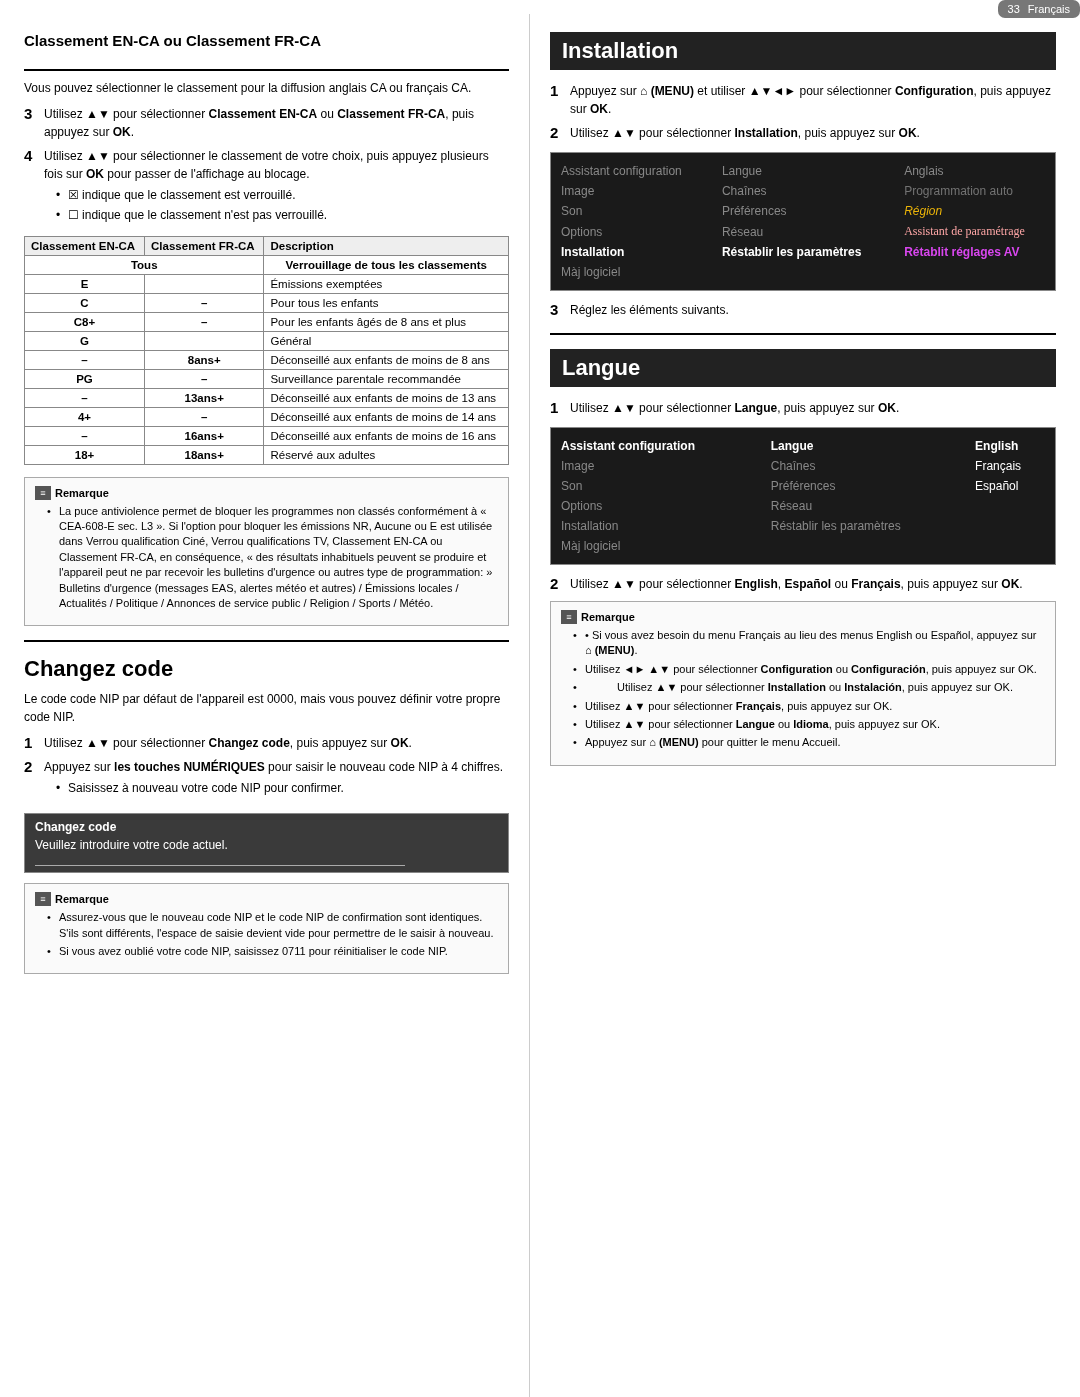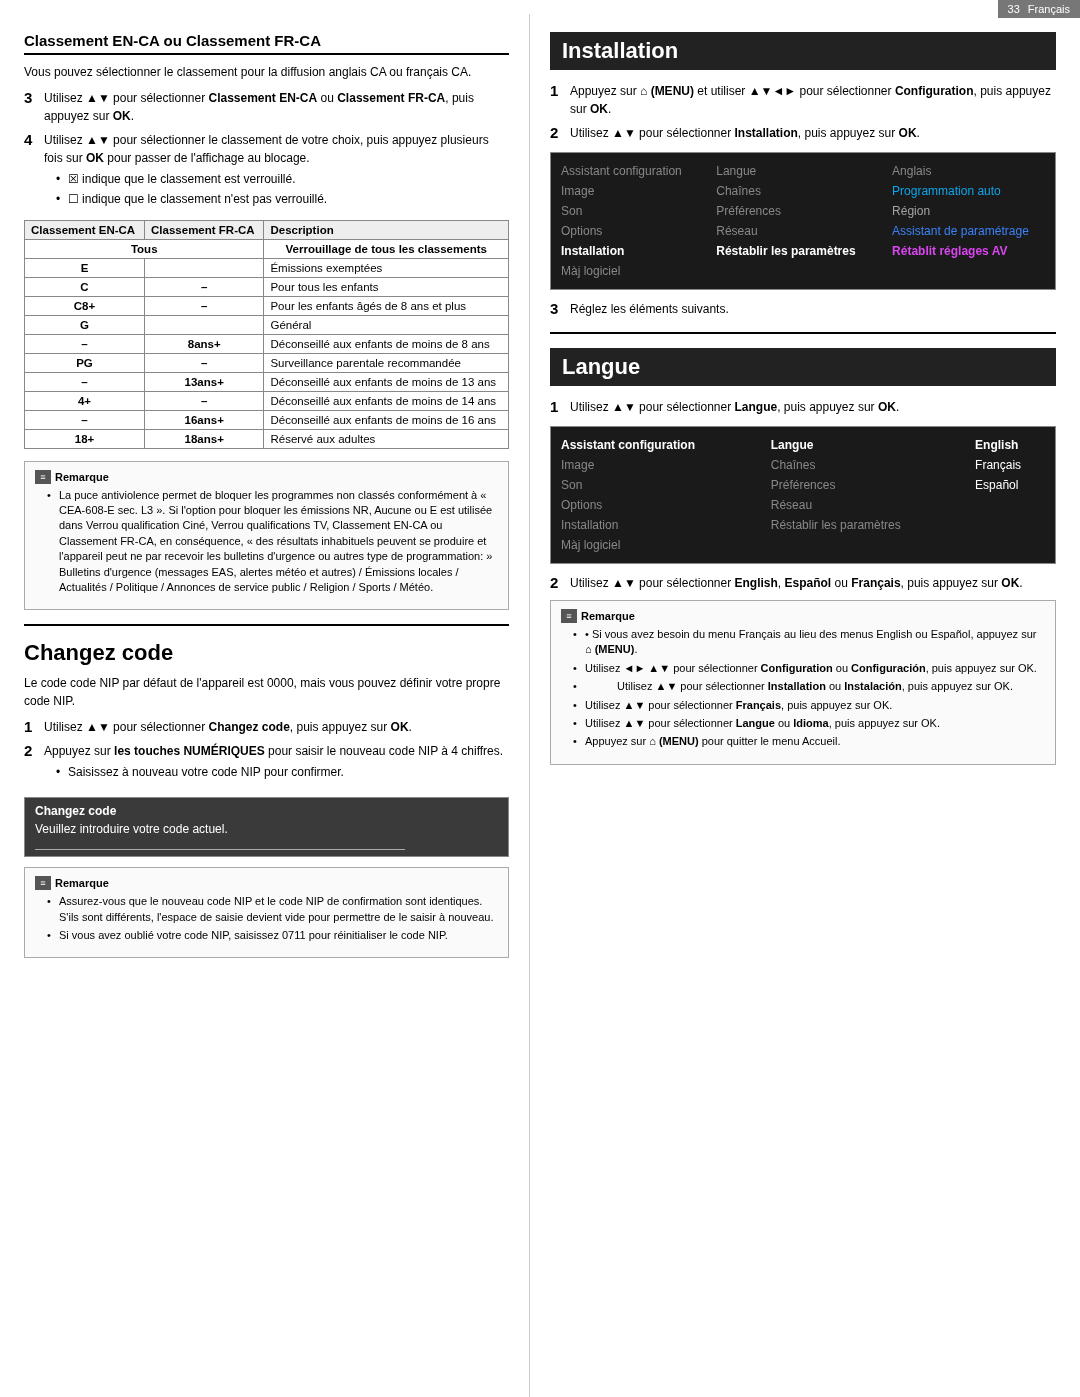--- a/index.html
+++ b/index.html
@@ -27,21 +27,21 @@
     .right-col {
       width: 550px;
       padding: 18px 24px 18px 20px;
     }
 
     h2 {
       font-size: 15px;
       font-weight: bold;
       margin-bottom: 8px;
       border-bottom: 2px solid #000;
-      padding-bottom: 4px;
+      padding-bottom: 20px;
     }
 
     h3 {
       font-size: 22px;
       font-weight: bold;
       margin-bottom: 8px;
     }
 
     .section-title-box {
       background: #222;
@@ -179,21 +179,21 @@
       height: 8px;
       width: 80%;
     }
 
   </style>
 </head>
 <body>
 
 <div style="position:relative;">
 
-  <div style="position:absolute; top:0; right:0; background:#777; color:#fff; font-size:11px; padding:3px 10px; display:flex; gap:8px; z-index:10;">
+  <div style="position:absolute; top:0; right:0; background:#777; color:#fff; font-size:11px; padding:3px 10px; display:flex; gap:8px; z-index:10;border-radius:7px;">
     <span>33</span>
     <span>Français</span>
   </div>
 
   <div class="page" style="padding-top:14px;">
 
     <div class="left-col">
 
       <div>
         <h2>Classement EN-CA ou Classement FR-CA</h2>
@@ -361,31 +361,31 @@
           <table>
             <tbody>
                 <tr>
               <td style="color:#888;">Assistant configuration</td>
               <td style="color:#888;">Langue</td>
               <td style="color:#888;">Anglais</td>
             </tr>
             <tr>
               <td style="color:#888;">Image</td>
               <td style="color:#888;">Chaînes</td>
-              <td style="color:#0ea5e9;">Programmation auto</td>
+              <td style="color:#737373;">Programmation auto</td>
             </tr>
             <tr>
               <td style="color:#888;">Son</td>
               <td style="color:#888;">Préférences</td>
-              <td style="color:#a3a3a3;">Région</td>
+              <td style="color:#eab308;font-style:italic;">Région</td>
             </tr>
             <tr>
               <td style="color:#888;">Options</td>
               <td style="color:#888;">Réseau</td>
-              <td style="color:#3b82f6;">Assistant de paramétrage</td>
+              <td style="color:#fca5a5;font-family:Liberation Serif, serif;">Assistant de paramétrage</td>
             </tr>
             <tr class="active">
               <td style="color:#fff; font-weight:bold;">Installation</td>
               <td style="color:#fff; font-weight:bold;">Réstablir les paramètres</td>
               <td style="color:#d946ef; font-weight:bold;">Rétablit réglages AV</td>
             </tr>
             <tr>
               <td style="color:#888;">Màj logiciel</td>
               <td></td>
               <td></td>

